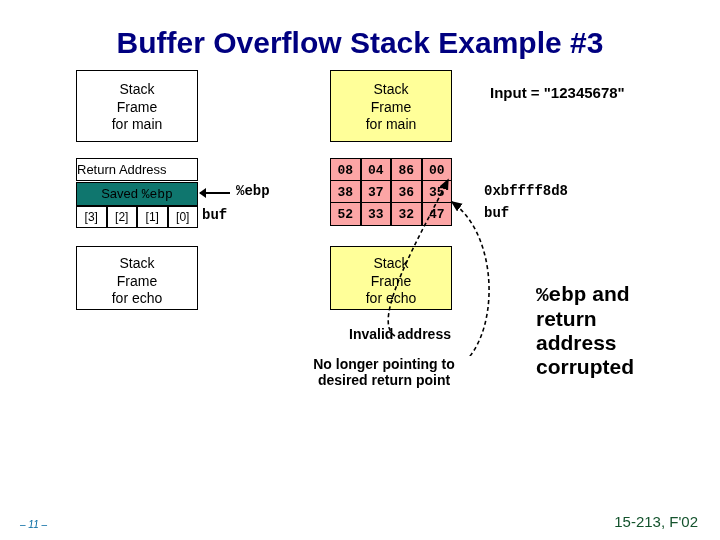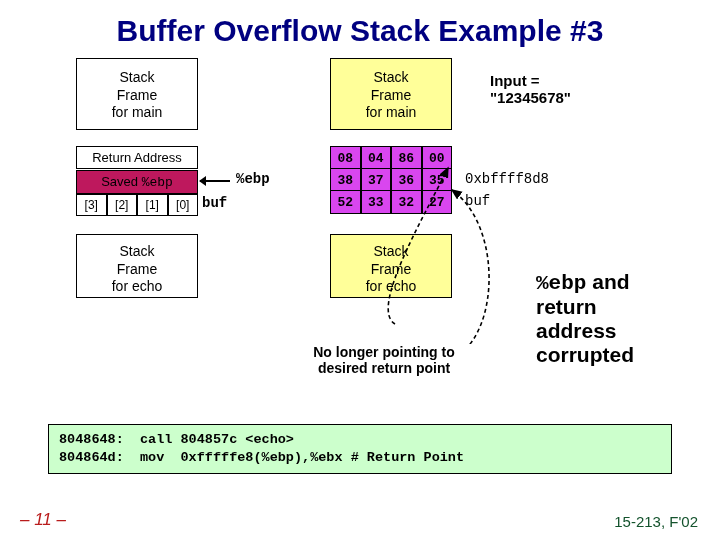--- a/index.html
+++ b/index.html
@@ -11,79 +11,81 @@
     background: #fff;
     position: relative;
     overflow: hidden;
   }
   .slide-title {
     font-size: 30px;
     font-weight: bold;
     color: #000080;
     text-align: center;
     padding: 14px 0 6px 0;
+    margin-top: 12px;
   }
   .content {
     position: relative;
     width: 620px;
     height: 430px;
+    padding-left: 44px;
   }
   
   .stack-main-l, .stack-main-r {
     position: absolute;
     width: 122px;
     text-align: center;
     font-size: 14px;
     line-height: 1.25;
     padding: 10px 2px;
     border: 1.5px solid #000;
     background: #fff;
     box-sizing: border-box;
   }
   .stack-main-l { left: 76px; top: 4px; height: 72px; }
   .ret-addr {
     position: absolute;
     left: 76px; top: 92px; width: 122px; border:1.5px solid #000;
-    font-size: 13px; text-align:center; padding:3px 0; box-sizing:border-box;
+    font-size: 13px; text-align:left; padding:3px 0; box-sizing:border-box;
   }
   .saved-ebp {
     position: absolute;
     left: 76px; top: 116px; width:122px; border:1.5px solid #000;
-    font-size:13px; text-align:center; padding:3px 0; box-sizing:border-box; background:#be185d;
+    font-size:13px; text-align:center; padding:3px 0; box-sizing:border-box; background:#0f766e;
   }
   .buf-row {
     position: absolute;
     left:76px; top:140px; width:122px; height:22px; display:flex; box-sizing:border-box;
   }
   .buf-cell {
     flex:1; border:1.5px solid #000; font-size:12px; display:flex; align-items:center; justify-content:center;
   }
   .stack-echo-l {
     position:absolute; left:76px; top:180px; width:122px; height:64px;
     border:1.5px solid #000; text-align:center; font-size:14px; line-height:1.25; padding:8px 2px; box-sizing:border-box;
   }
   
   .stack-main-r { left: 330px; top: 4px; height:72px; background:#ffff99; }
   .hex-grid {
     position:absolute; left:330px; width:122px; display:flex; box-sizing:border-box;
   }
   .hex-grid .hc {
-    flex:1; border:1.5px solid #000; background:#d946ef; font-family:"Courier New",monospace;
+    flex:1; border:1.5px solid #000; background:#fca5a5; font-family:"Courier New",monospace;
     font-size:13px; font-weight:bold; display:flex; align-items:center; justify-content:center; height:22px;
   }
   .hg1 { top:92px; }
   .hg2 { top:114px; }
   .hg3 { top:136px; }
   .stack-echo-r {
     position:absolute; left:330px; top:180px; width:122px; height:64px;
     border:1.5px solid #000; background:#ffff99; text-align:center; font-size:14px; line-height:1.25; padding:8px 2px; box-sizing:border-box;
   }
   
   .rlabel {
-    position:absolute; left:465px; font-family:"Courier New",monospace; font-size:14px; font-weight:normal;
+    position:absolute; left:484px; font-family:"Courier New",monospace; font-size:14px; font-weight:bold;
   }
   .input-label, .note-label {
     position:absolute; font-size:15px; font-weight:bold;
   }
   .ebp-label {
     position:absolute; left:236px; top:117px; font-family:"Courier New",monospace; font-size:14px; font-weight:bold;
   }
   .buf-label-l {
     position:absolute; left:202px; top:141px; font-family:"Courier New",monospace; font-size:14px; font-weight:bold;
   }
@@ -97,21 +99,21 @@
   
   .caption-mid {
     position:absolute; text-align:center; font-size:14px; font-weight:bold; width:200px;
   }
   .codebox {
     position:absolute; left:48px; top:370px; width:624px;
     border:1.5px solid #000; background:#ccffcc; font-family:"Courier New",monospace;
     font-size:13.5px; font-weight:bold; padding:6px 10px; box-sizing:border-box; white-space:pre; line-height:1.35;
   }
   .footer-l {
-    position:absolute; left:20px; bottom:10px; font-size:17px; color:#b91c1c; font-style:italic;
+    position:absolute; left:20px; bottom:10px; font-size:10px; color:#0369a1; font-style:italic;
   }
   .footer-r {
     position:absolute; right:22px; bottom:10px; font-size:15px; color:#14532d;
   }
   .mono { font-family:"Courier New",monospace; }
   svg.connector { position:absolute; pointer-events:none; }
 </style>
 </head>
 <body>
 
@@ -152,21 +154,21 @@
   <div class="hex-grid hg2">
     <div class="hc">38</div>
     <div class="hc">37</div>
     <div class="hc">36</div>
     <div class="hc">35</div>
   </div>
   <div class="hex-grid hg3">
     <div class="hc">52</div>
     <div class="hc">33</div>
     <div class="hc">32</div>
-    <div class="hc">27</div>
+    <div class="hc">47</div>
   </div>
   <div class="stack-echo-r" style="white-space:pre-line;">Stack
 Frame
 for echo</div>
 
   <div class="rlabel" style="top:117px;">0xbffff8d8</div>
   <div class="rlabel" style="top:139px;">buf</div>
 
   <div class="input-label" style="left:490px; top:18px;">Input = "12345678"</div>
   <div class="note-label" style="left:536px; top:192px; white-space:pre-line; font-size:21px;">
@@ -178,22 +180,21 @@
       <marker id="ah" markerWidth="8" markerHeight="8" refX="6" refY="3" orient="auto">
         <path d="M0,0 L7,3 L0,6 Z" fill="#000"></path>
       </marker>
     </defs>
 
     <path d="M95,180 C70,165 120,80 148,24" stroke="#000" stroke-width="1.6" stroke-dasharray="4,3" fill="none" marker-end="url(#ah)"></path>
 
     <path d="M160,210 C200,180 200,80 152,46" stroke="#000" stroke-width="1.6" stroke-dasharray="4,3" fill="none" marker-end="url(#ah)"></path>
   </svg>
 
+  <div class="caption-mid" style="left:300px; top:260px;">Invalid address</div>
   <div class="caption-mid" style="left:264px; top:290px; width:240px; white-space:pre-line;">No longer pointing to
 desired return point</div>
 
-  <div class="codebox"><span>8048648:  call 804857c &lt;echo&gt;</span>
-<span>804864d:  mov  0xfffffe8(%ebp),%ebx # Return Point</span></div>
 
 </div>
 
 <div class="footer-l">– 11 –</div>
 <div class="footer-r">15-213, F'02</div>
 
 </body></html>

